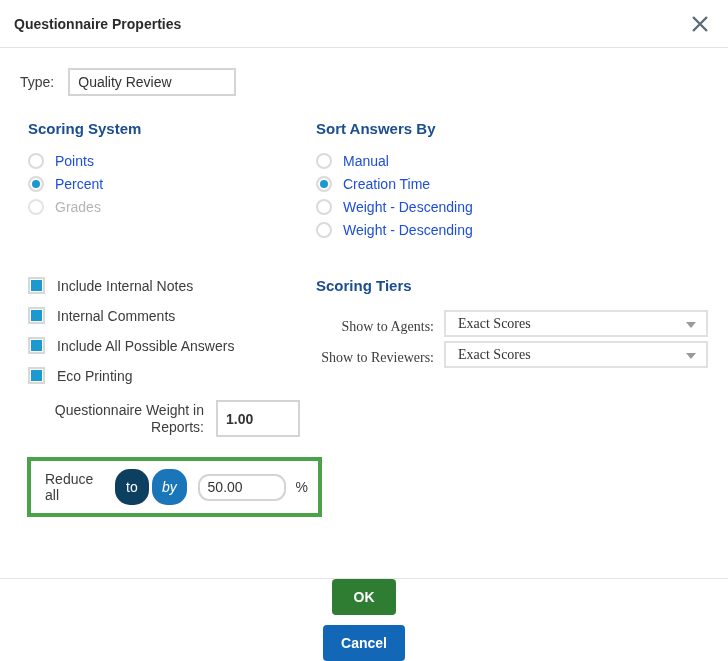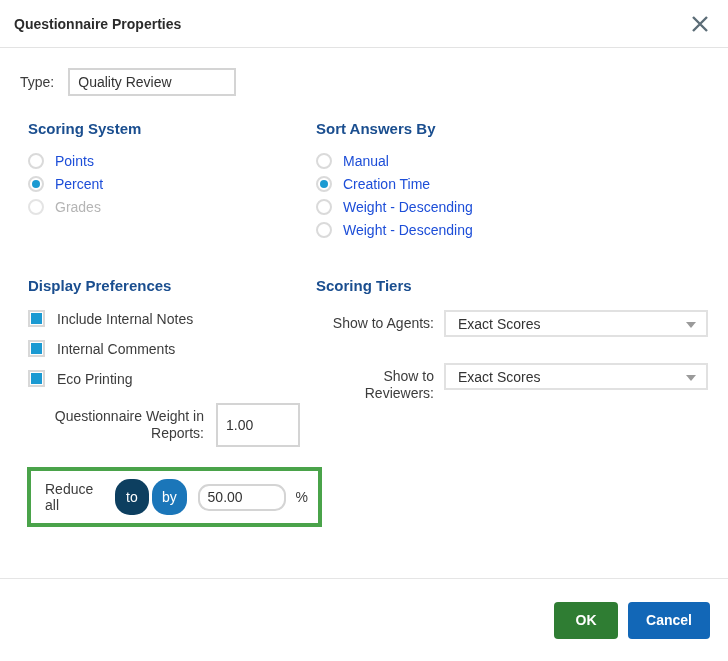--- a/index.html
+++ b/index.html
@@ -40,42 +40,42 @@
   .radio-row.disabled .radio{border-color:#e4e4e4;}
   .radio-row.disabled .radio-label{color:#b5b5b5;}
 
   
   .check-row{display:flex;align-items:center;margin-bottom:13px;cursor:pointer;}
   .checkbox{width:17px;height:17px;border:2px solid #d8d8d8;background:#fdfdfd;margin-right:12px;position:relative;flex:none;}
   .checkbox.checked::after{content:"";position:absolute;left:1px;top:1px;width:11px;height:11px;background:var(--accent_blue);}
   .check-label{font-size:14px;color:#3c3c3c;}
 
   
-  .tier-row{display:flex;align-items:flex-start;margin-bottom:26px;}
+  .tier-row{display:flex;align-items:center;margin-bottom:4px;font-family:Liberation Serif, serif;}
   .tier-label{width:118px;text-align:right;font-size:14px;color:#3c3c3c;margin-right:10px;padding-top:5px;line-height:17px;}
   .dropdown{flex:1;max-width:284px;height:27px;border:2px solid #e1e1e1;background:#fff;display:flex;align-items:center;padding:0 12px;cursor:pointer;position:relative;}
   .dropdown .val{font-size:14px;color:#333;}
   .caret{position:absolute;right:10px;top:10px;width:0;height:0;border-left:5px solid transparent;border-right:5px solid transparent;border-top:6px solid #9a9a9a;}
 
   
   .weight-row{display:flex;align-items:center;margin-top:16px;padding-left:8px;}
   .weight-label{width:158px;text-align:right;font-size:14px;color:#3c3c3c;line-height:17px;margin-right:12px;}
-  .weight-input{width:84px;height:44px;}
+  .weight-input{width:84px;height:37px;font-weight:bold;}
 
   
   .reduce-box{margin-top:20px;margin-left:-1px;width:295px;height:60px;border:4px solid var(--highlight_green);display:flex;align-items:center;padding:0 10px 0 14px;}
   .reduce-label{font-size:14px;color:#3c3c3c;margin-right:8px;}
   .seg-btn{width:37px;height:36px;border:none;border-radius:15px;color:#fff;font-size:14px;font-family:"Liberation Sans","DejaVu Sans",sans-serif;cursor:pointer;}
   .seg-to{background:var(--seg_selected);margin-right:3px;}
-  .seg-by{background:var(--seg_unselected);margin-right:11px;}
+  .seg-by{background:var(--seg_unselected);margin-right:11px;font-style:italic;}
   .reduce-input{width:88px;height:27px;margin-right:10px;border-radius:11px;}
   .pct{font-size:14px;color:#3c3c3c;}
 
   
-  .footer{position:absolute;left:0;right:0;bottom:0;height:83px;border-top:1px solid #e5e5e5;display:flex;justify-content:flex-end;align-items:center;padding:0 18px;gap:10px;}
+  .footer{position:absolute;left:0;right:0;bottom:0;height:83px;border-top:1px solid #e5e5e5;display:flex;justify-content:flex-end;align-items:center;padding:0 18px;gap:10px;flex-direction:column;}
   .btn{height:37px;border:none;border-radius:4px;color:#fff;font-size:14px;font-weight:bold;font-family:"Liberation Sans","DejaVu Sans",sans-serif;cursor:pointer;padding:0 18px;}
   .btn-ok{background:var(--ok_green);width:64px;}
   .btn-cancel{background:var(--cancel_blue);}
 </style>
 </head>
 <body>
 
 <div class="dialog">
 
   <div class="header">
@@ -126,28 +126,31 @@
           <span class="radio"></span>
           <span class="radio-label">Weight - Descending</span>
         </div>
         <div class="radio-row">
           <span class="radio"></span>
           <span class="radio-label">Weight - Descending</span>
         </div>
       </div>
 
       <div class="section row2">
-        <h3>Display Preferences</h3>
         <div class="check-row">
           <span class="checkbox checked"></span>
           <span class="check-label">Include Internal Notes</span>
         </div>
         <div class="check-row">
           <span class="checkbox checked"></span>
           <span class="check-label">Internal Comments</span>
+        </div>
+        <div class="check-row">
+          <span class="checkbox checked"></span>
+          <span class="check-label">Include All Possible Answers</span>
         </div>
         <div class="check-row">
           <span class="checkbox checked"></span>
           <span class="check-label">Eco Printing</span>
         </div>
 
         <div class="weight-row" style="padding-left:0;margin-left:18px;">
           <span class="weight-label">Questionnaire Weight in Reports:</span>
           <input class="text-input weight-input" value="1.00" style="">
         </div>

